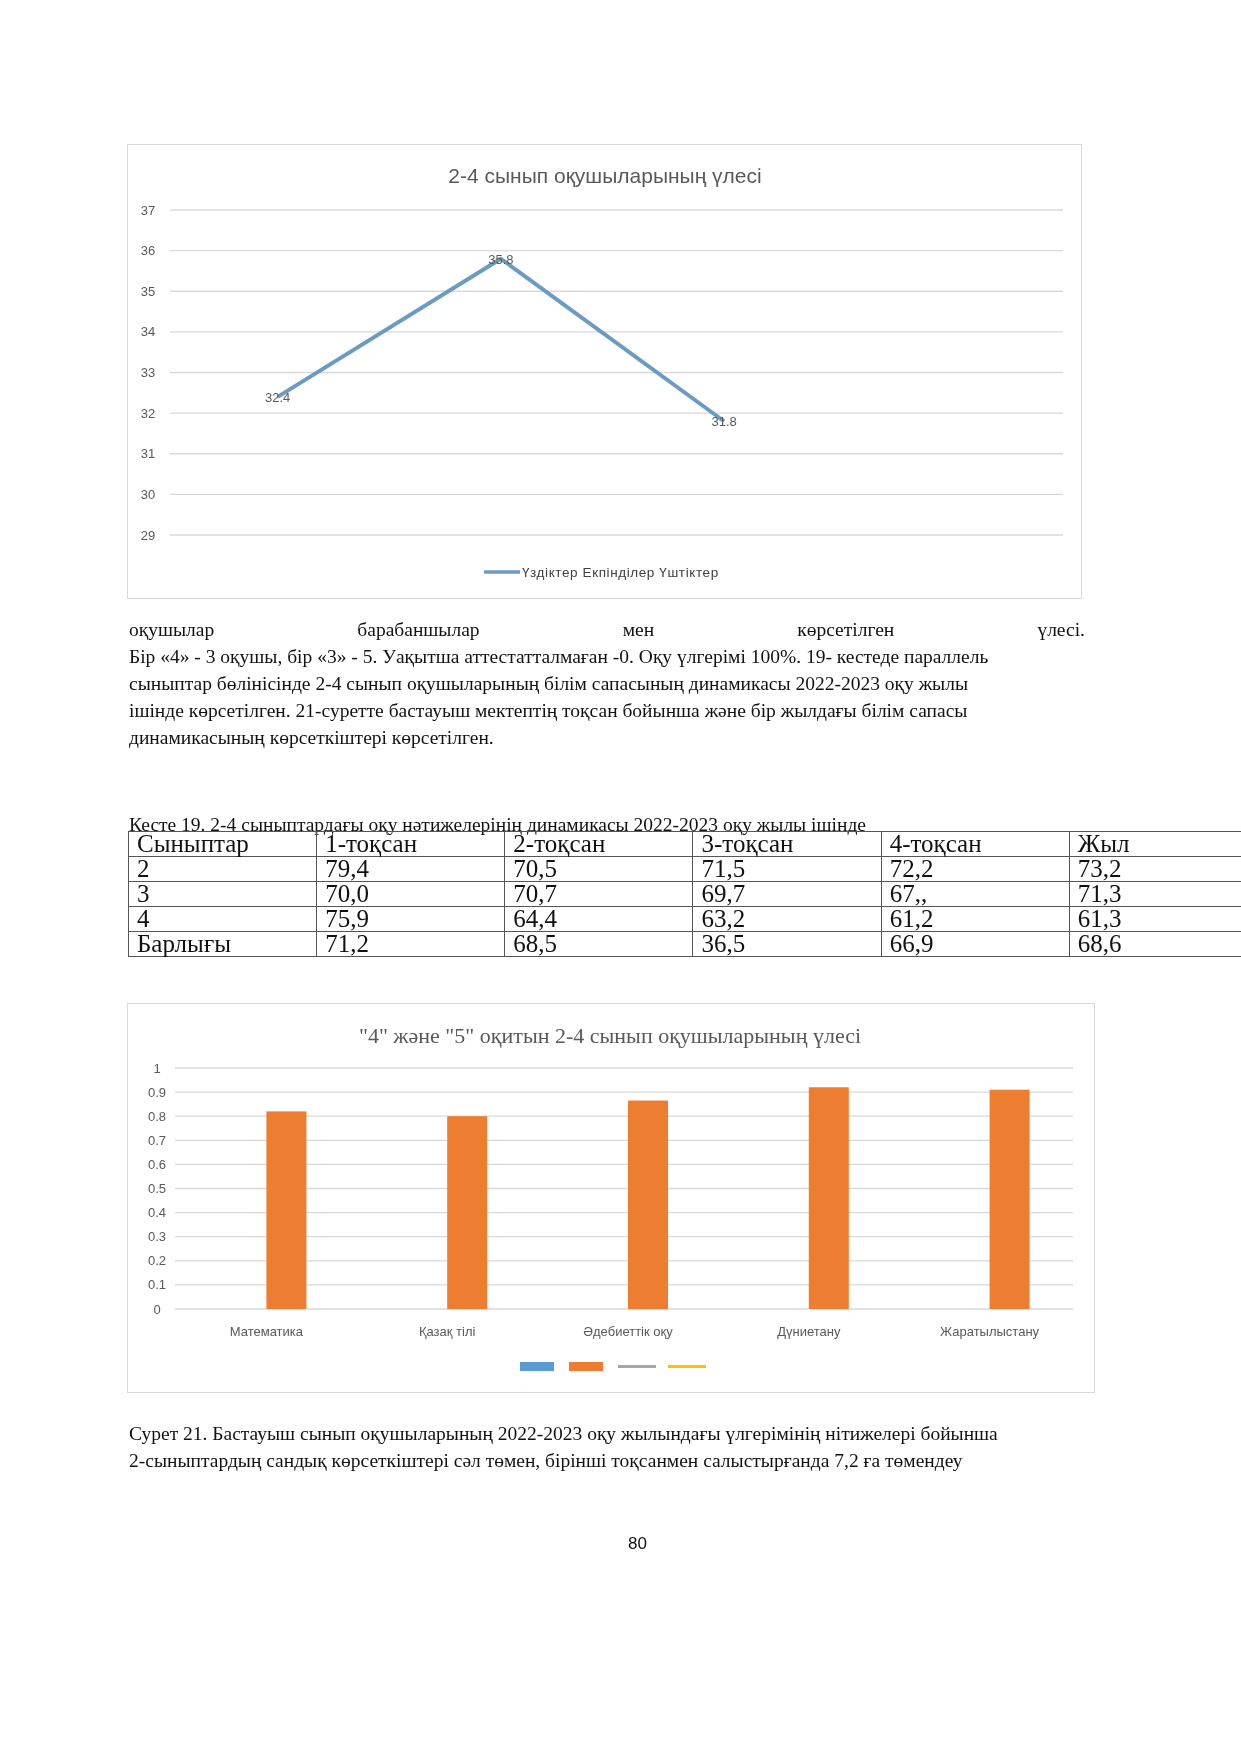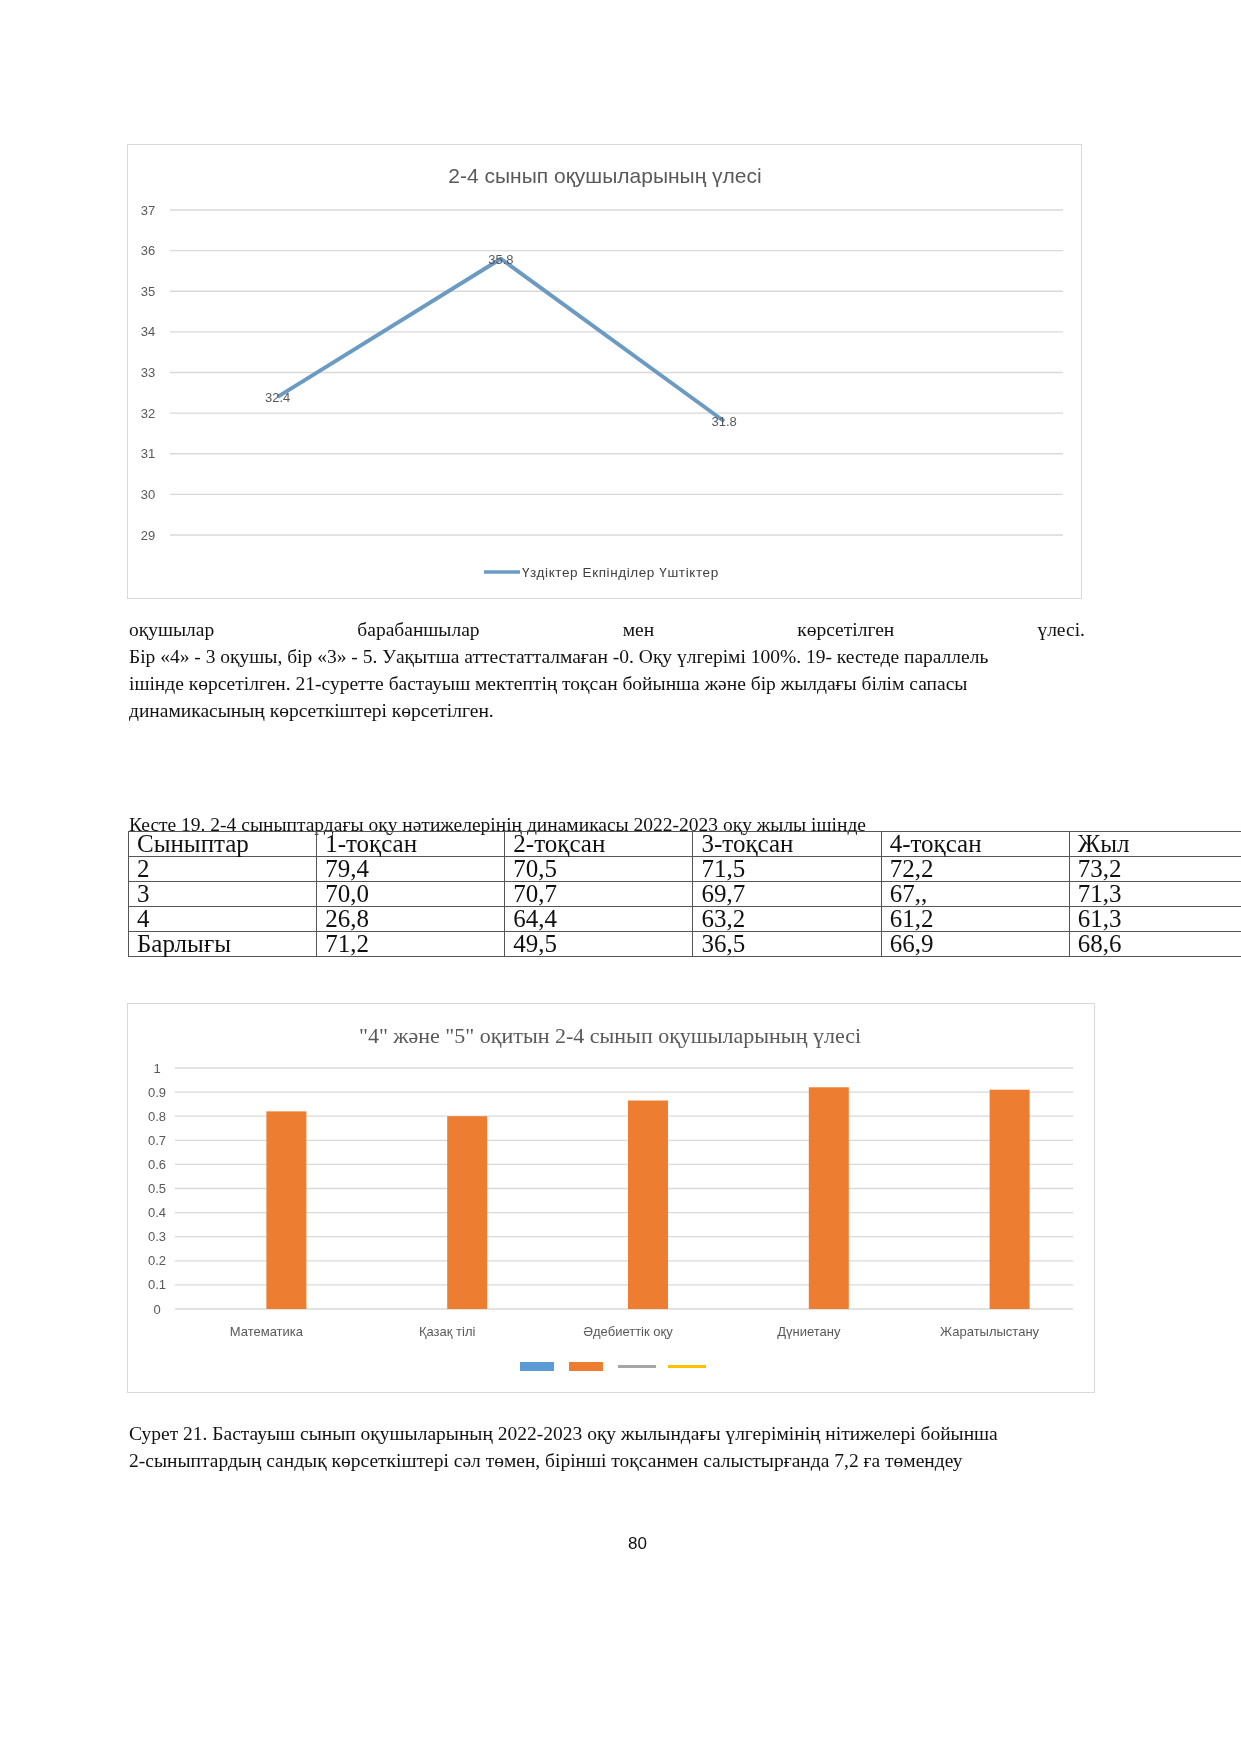--- a/index.html
+++ b/index.html
@@ -64,20 +64,21 @@
 
 <div class="para" id="caption-20" style="top:616px;">
   <span class="line justify-line">
     <span>оқушылар</span>
     <span>барабаншылар</span>
     <span>мен</span>
     <span>көрсетілген</span>
     <span>үлесі.</span>
   </span>
   <span class="line">Бір «4» - 3 оқушы, бір «3» - 5. Уақытша аттестатталмаған -0. Оқу үлгерімі 100%. 19- кестеде параллель</span>
+  <span class="line">сыныптар бөлінісінде 2-4 сынып оқушыларының білім сапасының динамикасы 2022-2023 оқу жылы</span>
   <span class="line">ішінде көрсетілген. 21-суретте бастауыш мектептің тоқсан бойынша және бір жылдағы білім сапасы</span>
   <span class="line">динамикасының көрсеткіштері көрсетілген.</span>
 </div>
 
 <div id="caption-19">Кесте 19. 2-4 сыныптардағы оқу нәтижелерінің динамикасы 2022-2023 оқу жылы ішінде</div>
 <table id="results">
   <tbody id="results-body">
       <tr>
         <td>Сыныптар</td>
         <td>1-тоқсан</td>
@@ -97,30 +98,30 @@
       <tr>
         <td>3</td>
         <td>70,0</td>
         <td>70,7</td>
         <td>69,7</td>
         <td>67,,</td>
         <td>71,3</td>
       </tr>
       <tr>
         <td>4</td>
-        <td>26,8</td>
+        <td>75,9</td>
         <td>64,4</td>
         <td>63,2</td>
         <td>61,2</td>
         <td>61,3</td>
       </tr>
       <tr>
         <td>Барлығы</td>
         <td>71,2</td>
-        <td>49,5</td>
+        <td>68,5</td>
         <td>36,5</td>
         <td>66,9</td>
         <td>68,6</td>
       </tr>
     </tbody>
 </table>
 
 <div class="chart-box" id="bar-chart-box"></div>
 <svg id="bar-chart" width="1241" height="1400">
   <text id="bc-title" x="610" y="1043" font-size="22" text-anchor="middle" fill="#595959" font-family="Liberation Serif, serif">"4" және "5" оқитын 2-4 сынып оқушыларының үлесі</text>

